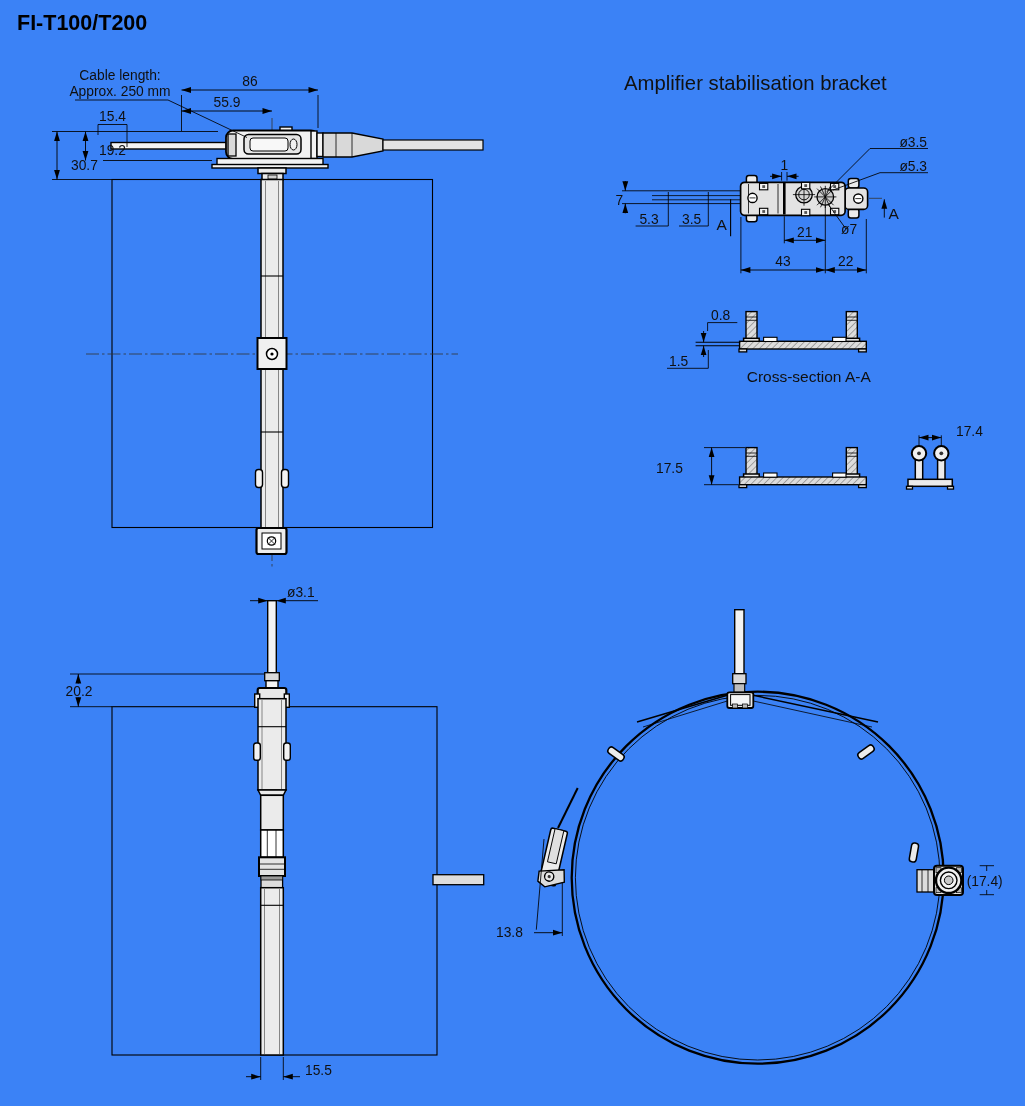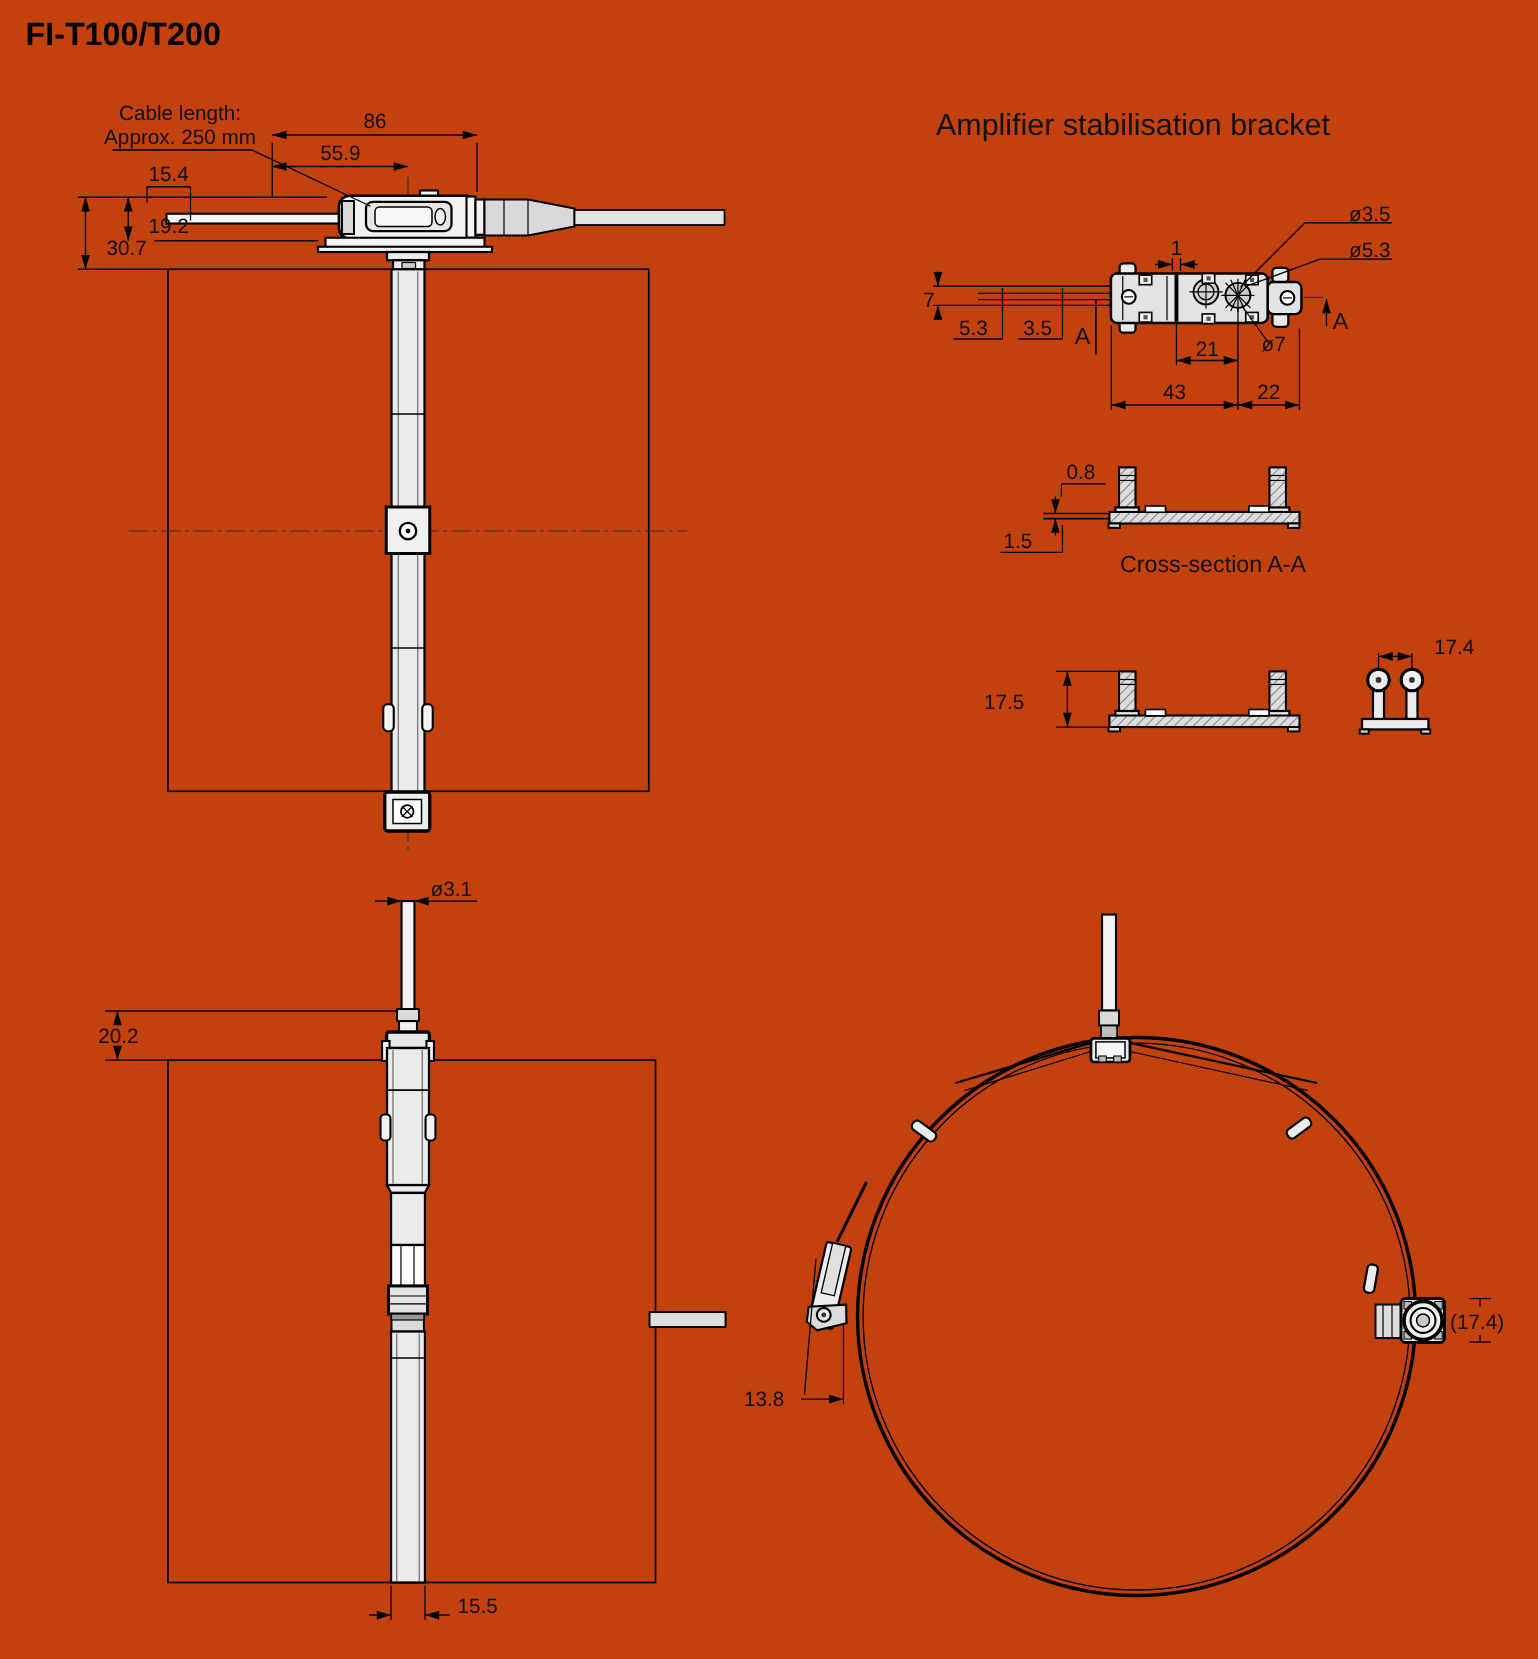--- a/index.html
+++ b/index.html
@@ -1,16 +1,16 @@
 <!DOCTYPE html>
 <html><head>
 <meta charset="utf-8">
 <style>
   html,body{margin:0;padding:0;background:#ffffff;}
-  #canvas{position:relative;width:1025px;height:1106px;background:#c2410c;overflow:hidden;}
+  #canvas{position:relative;width:1025px;height:1106px;background:#3b82f6;overflow:hidden;}
   svg{position:absolute;left:0;top:0;}
   .t{font-family:"Liberation Sans",sans-serif;font-size:13.8px;fill:#101010;}
   .tm{text-anchor:middle;}
   .te{text-anchor:end;}
   .ttl{font-family:"Liberation Sans",sans-serif;font-size:21.5px;font-weight:bold;fill:#000;}
   .sub{font-family:"Liberation Sans",sans-serif;font-size:20.3px;fill:#111;}
   .sec{font-family:"Liberation Sans",sans-serif;font-size:15.5px;fill:#101010;}
   .dl{stroke:#000;stroke-width:.9;fill:none;}
   .xl{stroke:#000;stroke-width:.85;fill:none;}
   .cline{stroke:#333;stroke-width:.8;fill:none;stroke-dasharray:13 3 2.5 3;}

